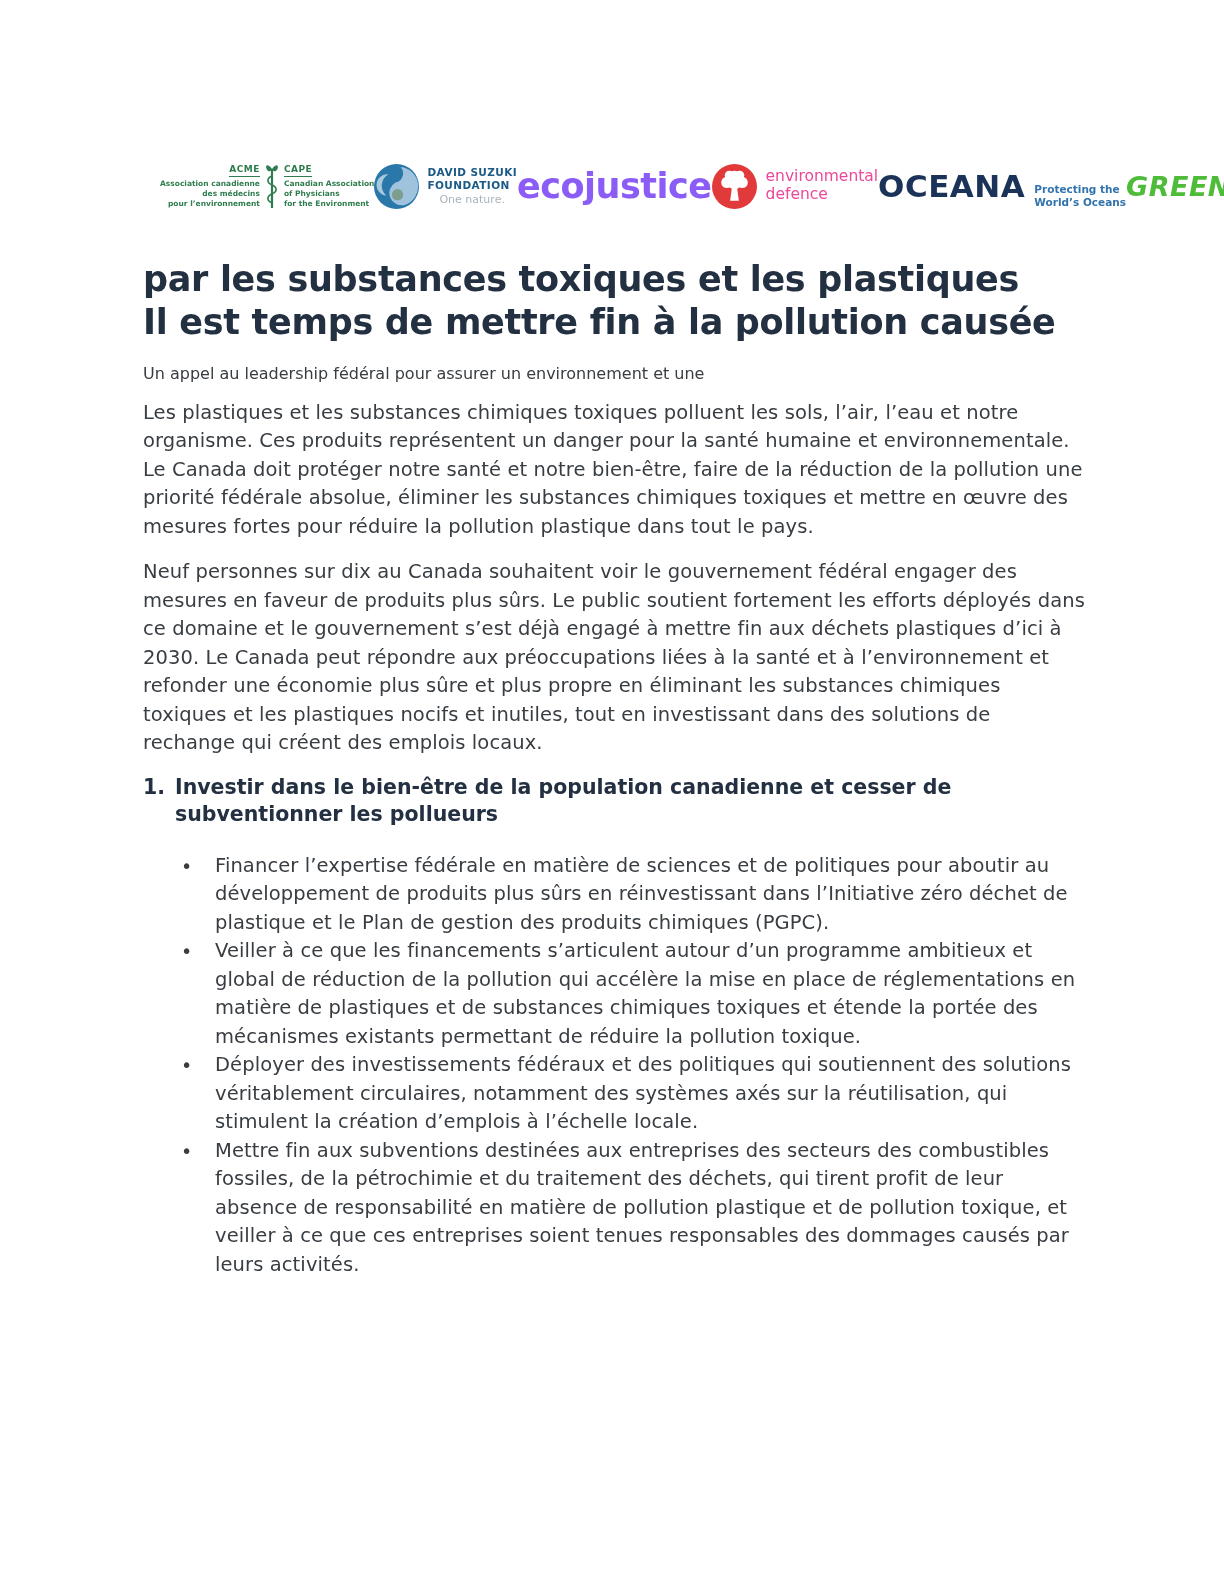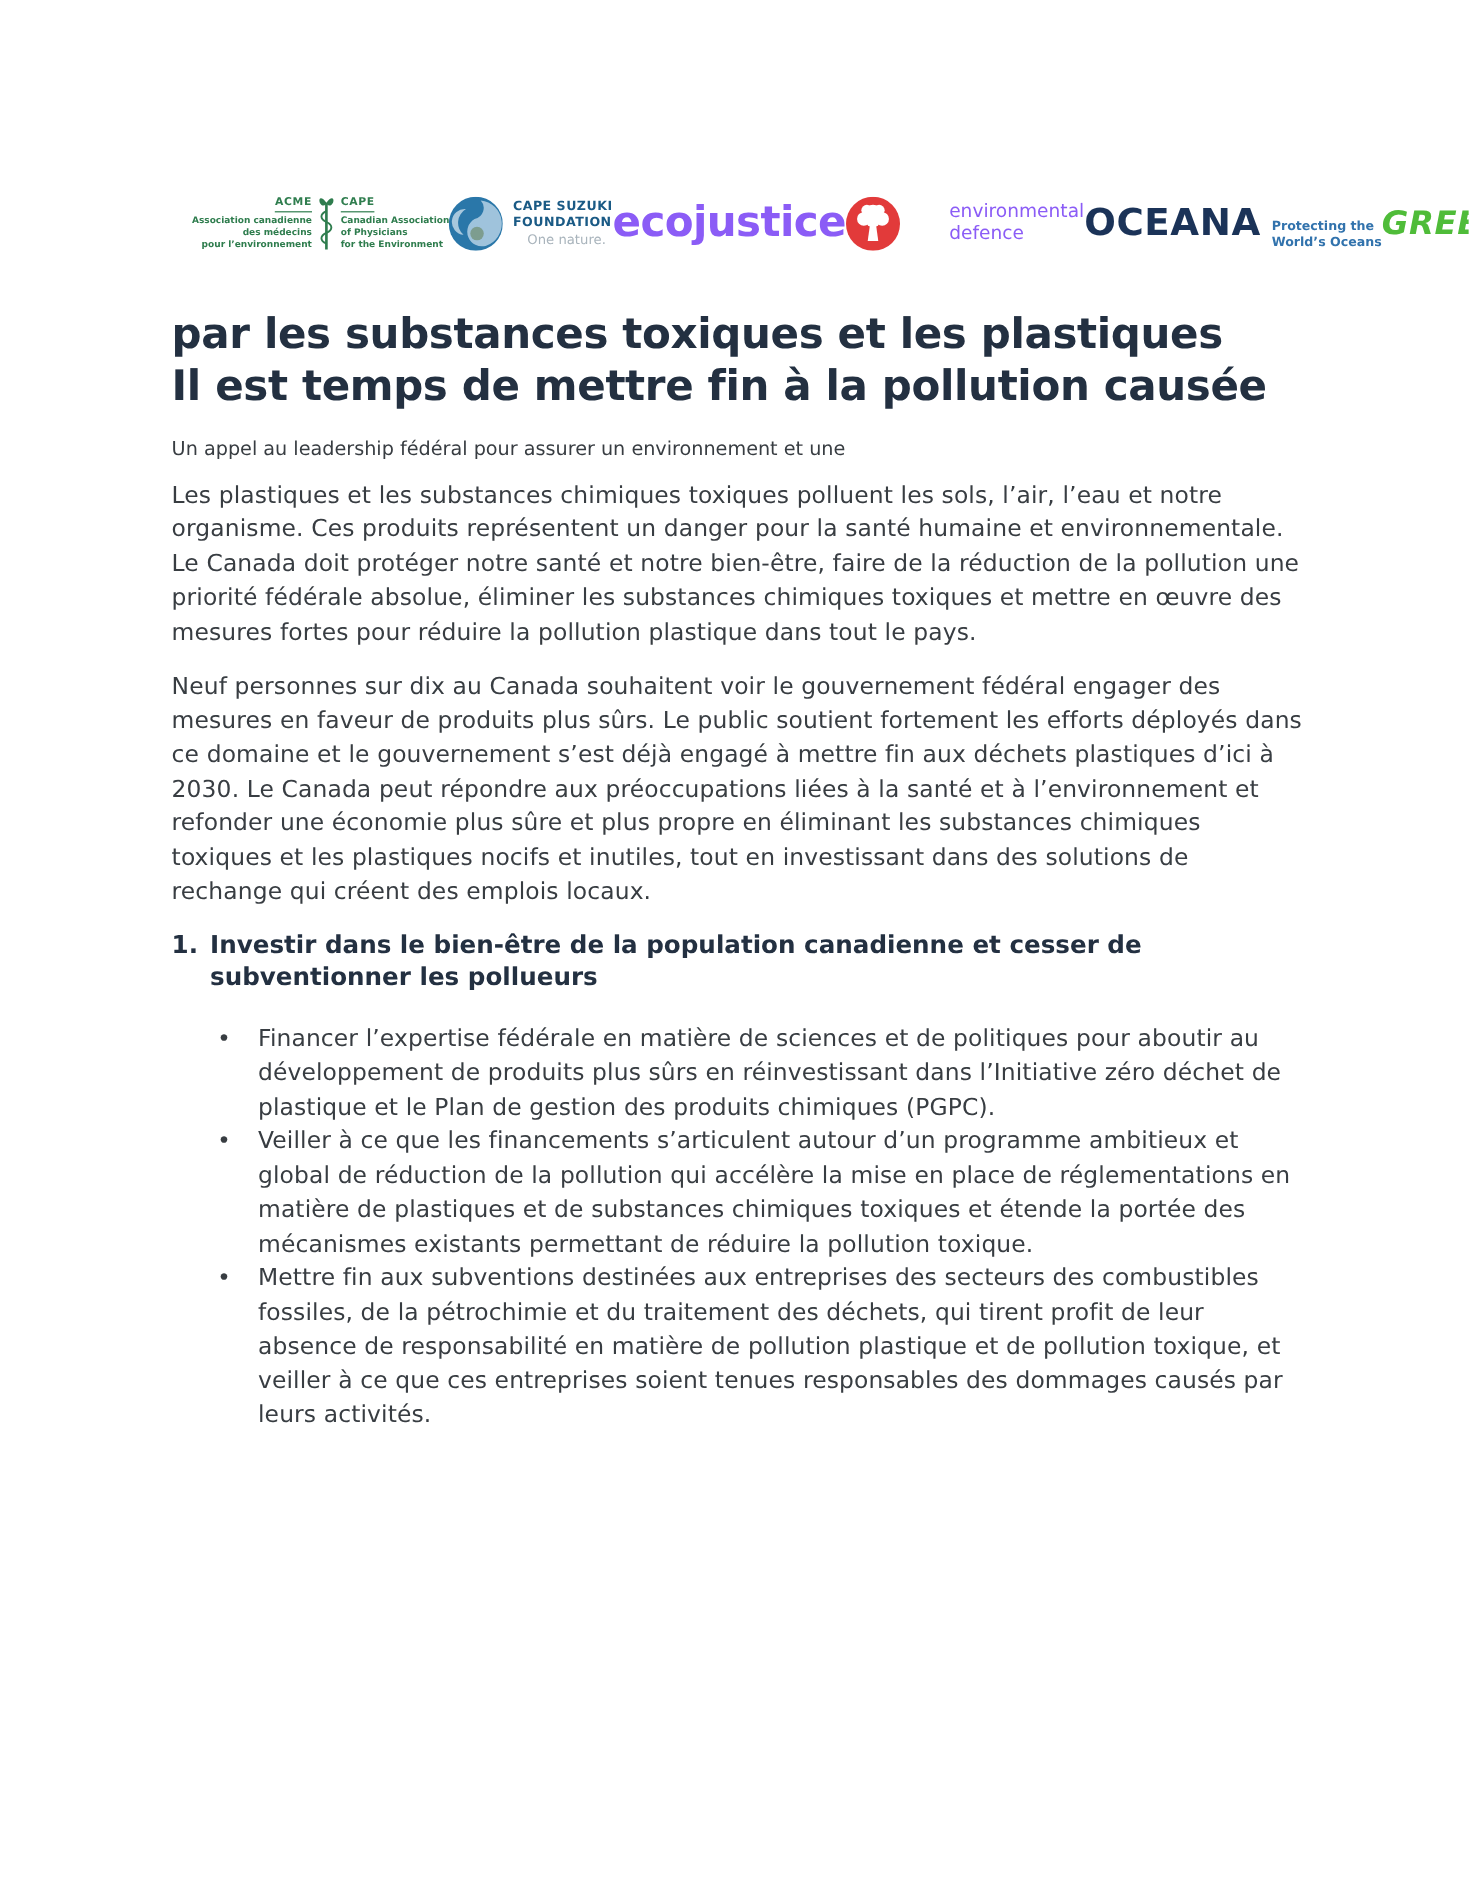--- a/index.html
+++ b/index.html
@@ -22,21 +22,21 @@
   .dsf { gap:8px; }
   .dsf-text { display:flex; flex-direction:column; }
   .dsf-name { font-size:10.5px; font-weight:bold; color:#1a5a85; letter-spacing:.4px; line-height:1.15; }
   .dsf-tag  { font-size:11px; color:#a9b4bc; margin-top:2px;margin-left:12px; }
 
   
   .ecojustice { font-size:35px; font-weight:600; color:#8b5cf6; letter-spacing:-.5px; line-height:1; }
 
   
   .envdef { gap:9px; }
-  .ed-text { font-size:15.5px; color:#8b5cf6; line-height:1.15;margin-left:32px; }
+  .ed-text { font-size:15.5px; color:#ec4899; line-height:1.15; }
 
   
   .oceana { gap:9px; align-items:center; }
   .oceana-word { font-size:31px; font-weight:bold; color:#1b3358; letter-spacing:.5px; line-height:1; }
   .oceana-tag  { font-size:10.5px; font-weight:600; color:#3273ad; line-height:1.25;margin-top:20px; }
 
   
   .greenpeace { font-size:27px; font-weight:bold; font-style:italic; color:#4fbc39; letter-spacing:.5px; line-height:1; }
 
   
@@ -89,21 +89,21 @@
     </div>
 
     <div class="logo dsf">
       <svg width="45" height="45" viewBox="0 0 44 44">
         <circle cx="22" cy="22" r="22" fill="#2a77a9"></circle>
         <path d="M26 3 a19 19 0 0 1 4 37 a12 12 0 0 1 -9 -22 a9 9 0 0 0 5 -15 Z" fill="#9fc3dc"></path>
         <circle cx="23" cy="30" r="5.5" fill="#7d9d8f"></circle>
         <path d="M14 10 a13 13 0 0 0 -2 21 a10 10 0 0 1 2 -21 Z" fill="#bed6e6" opacity="0.85"></path>
       </svg>
       <div class="dsf-text">
-        <span class="dsf-name">CAPE SUZUKI</span>
+        <span class="dsf-name">DAVID SUZUKI</span>
         <span class="dsf-name">FOUNDATION</span>
         <span class="dsf-tag">One nature.</span>
       </div>
     </div>
 
     <div class="logo ecojustice">ecojustice</div>
 
     <div class="logo envdef">
       <svg width="45" height="45" viewBox="0 0 44 44">
         <circle cx="22" cy="22" r="22" fill="#e23a3a"></circle>
@@ -152,17 +152,18 @@
     <p class="body-para last">Neuf personnes sur dix au Canada souhaitent voir le gouvernement fédéral engager des mesures en faveur de produits plus sûrs. Le public soutient fortement les efforts déployés dans ce domaine et le gouvernement s’est déjà engagé à mettre fin aux déchets plastiques d’ici à 2030. Le Canada peut répondre aux préoccupations liées à la santé et à l’environnement et refonder une économie plus sûre et plus propre en éliminant les substances chimiques toxiques et les plastiques nocifs et inutiles, tout en investissant dans des solutions de rechange qui créent des emplois locaux.</p>
 
     <h2 class="section-heading">
       <span class="num">1.</span>
       <span class="txt">Investir dans le bien-être de la population canadienne et cesser de subventionner les pollueurs</span>
     </h2>
 
     <ul class="bullets">
       <li>Financer l’expertise fédérale en matière de sciences et de politiques pour aboutir au développement de produits plus sûrs en réinvestissant dans l’Initiative zéro déchet de plastique et le Plan de gestion des produits chimiques (PGPC).</li>
       <li>Veiller à ce que les financements s’articulent autour d’un programme ambitieux et global de réduction de la pollution qui accélère la mise en place de réglementations en matière de plastiques et de substances chimiques toxiques et étende la portée des mécanismes existants permettant de réduire la pollution toxique.</li>
+      <li>Déployer des investissements fédéraux et des politiques qui soutiennent des solutions véritablement circulaires, notamment des systèmes axés sur la réutilisation, qui stimulent la création d’emplois à l’échelle locale.</li>
       <li>Mettre fin aux subventions destinées aux entreprises des secteurs des combustibles fossiles, de la pétrochimie et du traitement des déchets, qui tirent profit de leur absence de responsabilité en matière de pollution plastique et de pollution toxique, et veiller à ce que ces entreprises soient tenues responsables des dommages causés par leurs activités.</li>
     </ul>
 
   </main>
 </div>
 
 </body></html>

